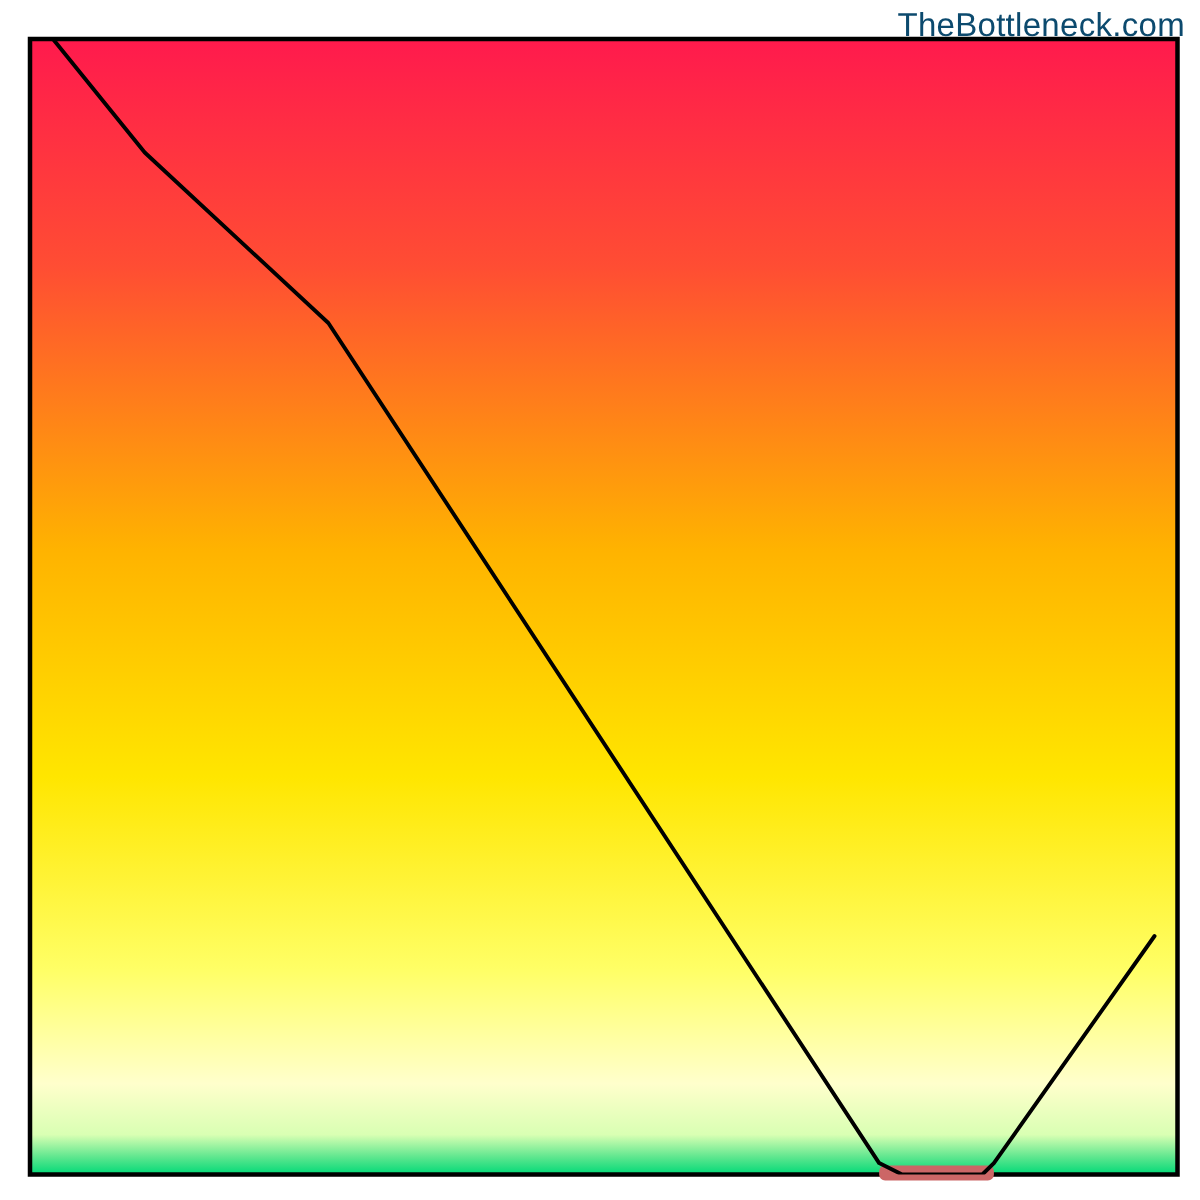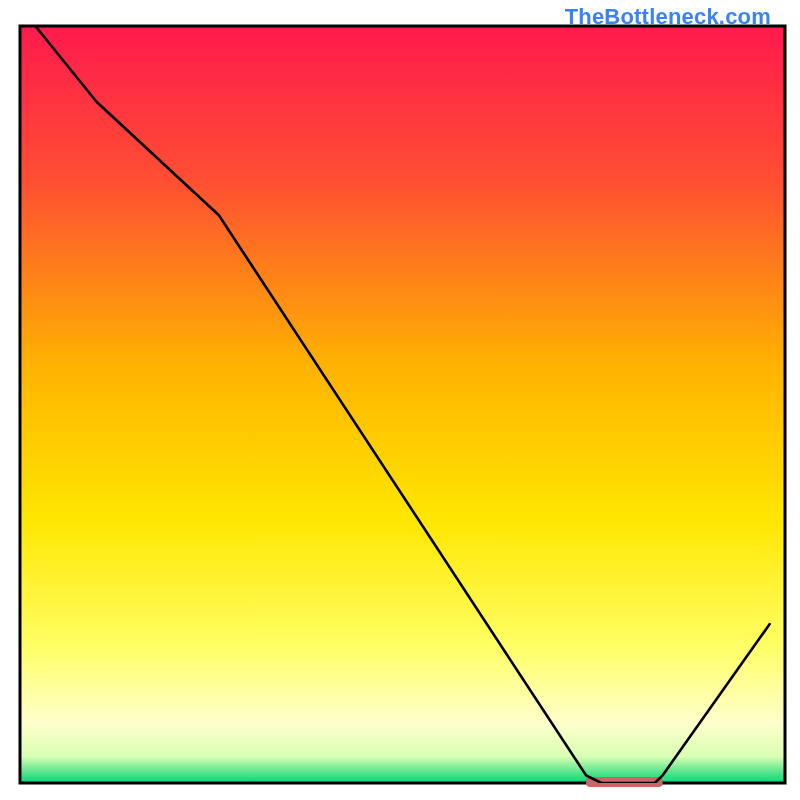--- a/index.html
+++ b/index.html
@@ -12,24 +12,24 @@
     font-family: Arial, Helvetica, sans-serif;
   }
   #wrap {
     position: relative;
     width: 800px;
     height: 800px;
   }
   #watermark {
     position: absolute;
     top: 4px;
-    right: 29px;
+    right: 10px;
     font-size: 22px;
-    font-weight: 700;
-    color: #3b82f6;
+    font-weight: 400;
+    color: #0c4a6e;
     letter-spacing: 0.2px;
   }
   svg {
     display: block;
   }
 </style>
 </head>
 <body>
 
 <div id="wrap">

